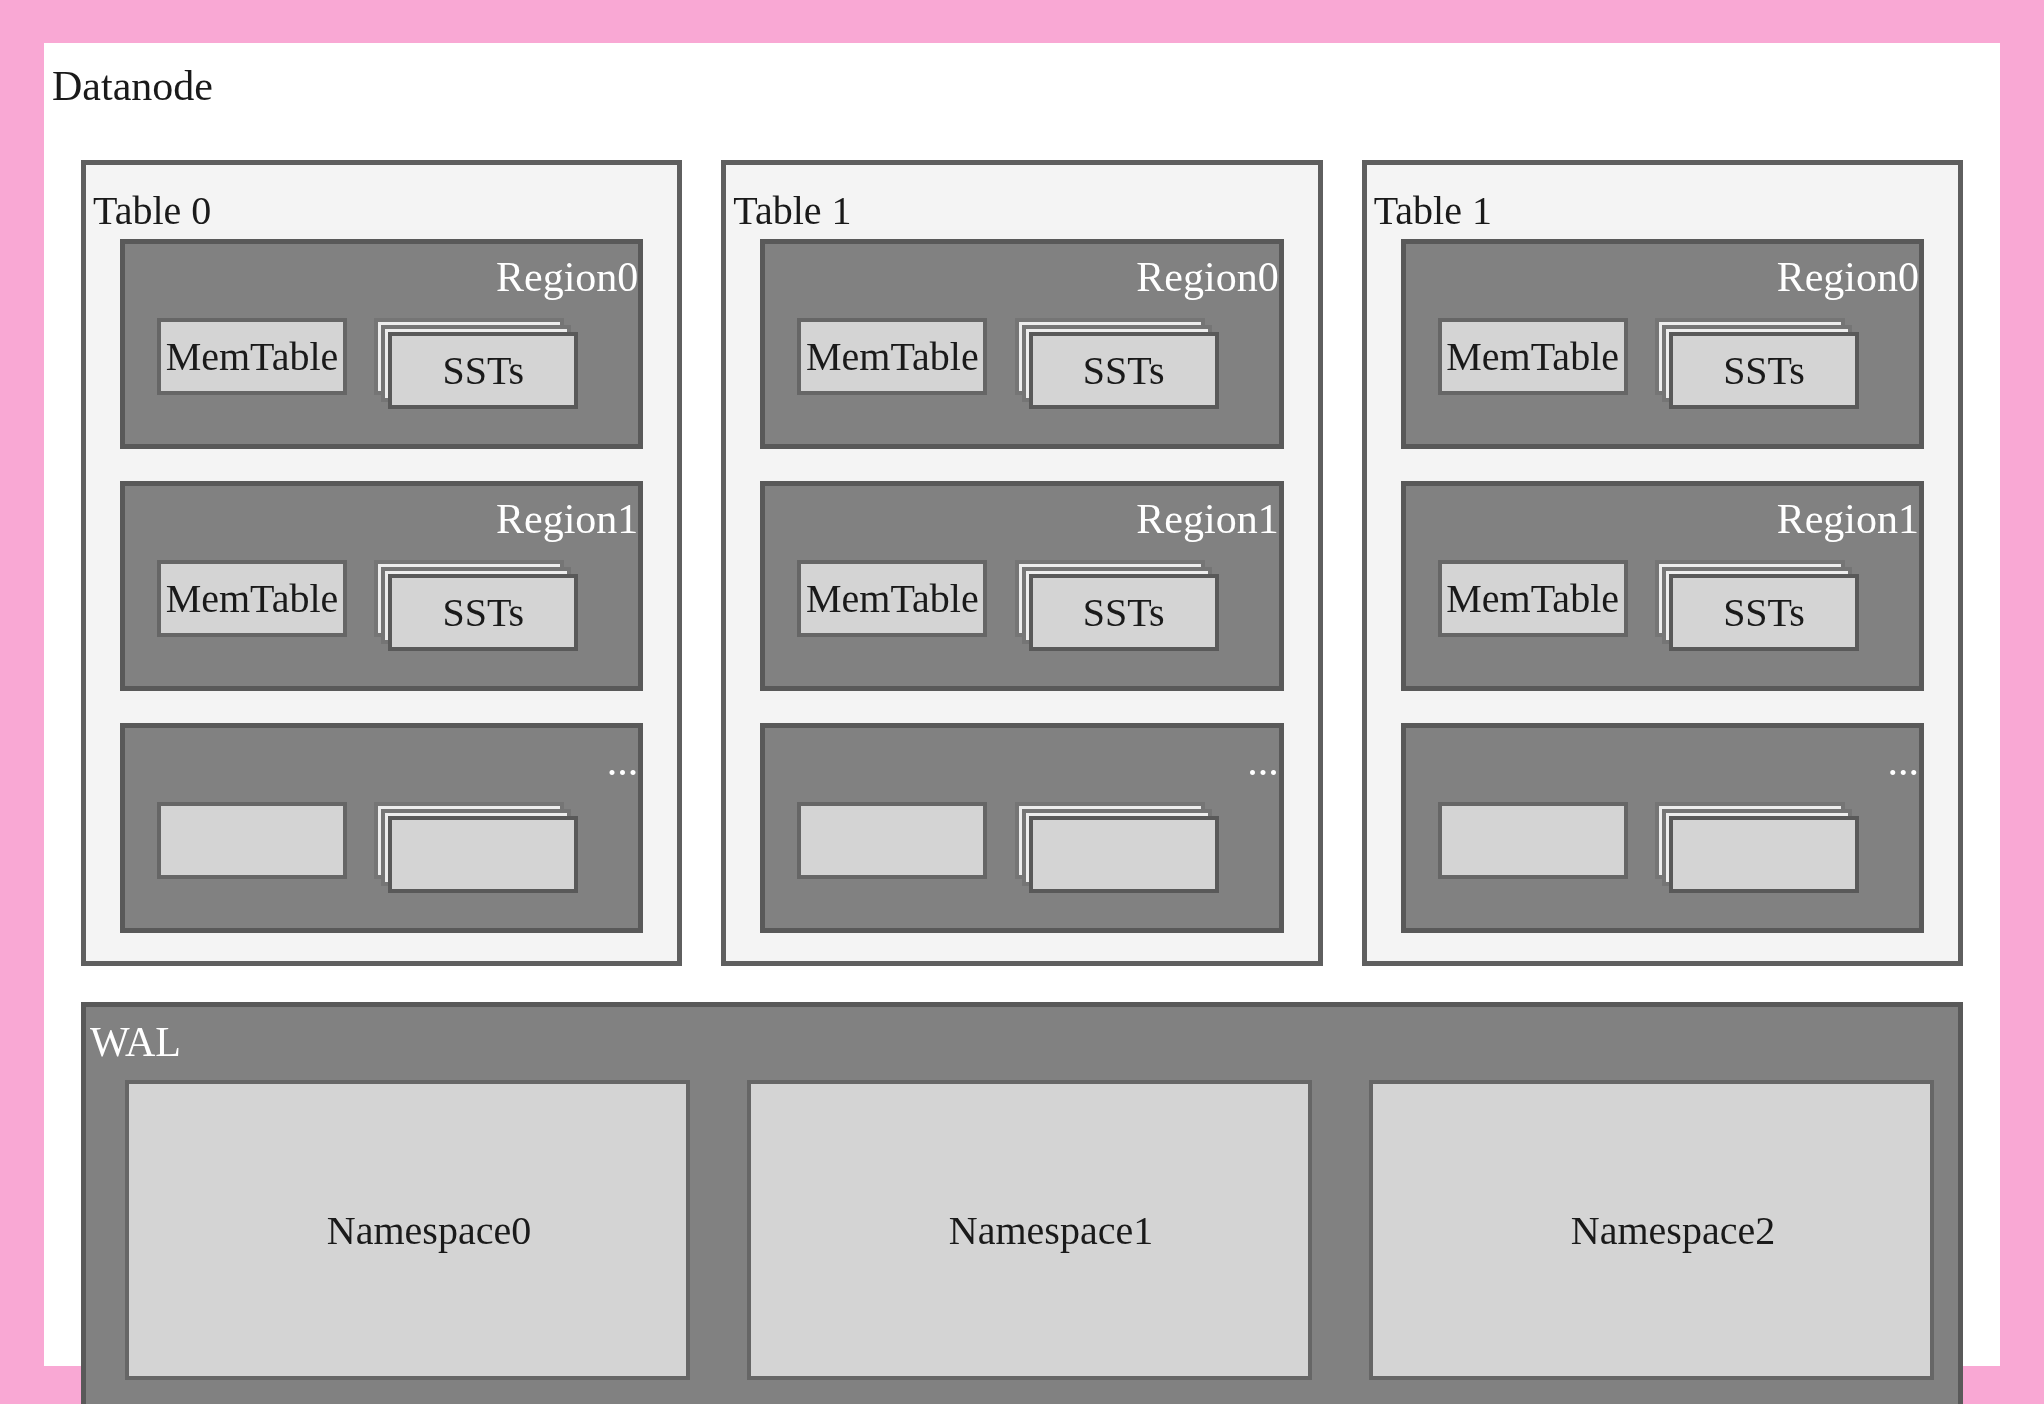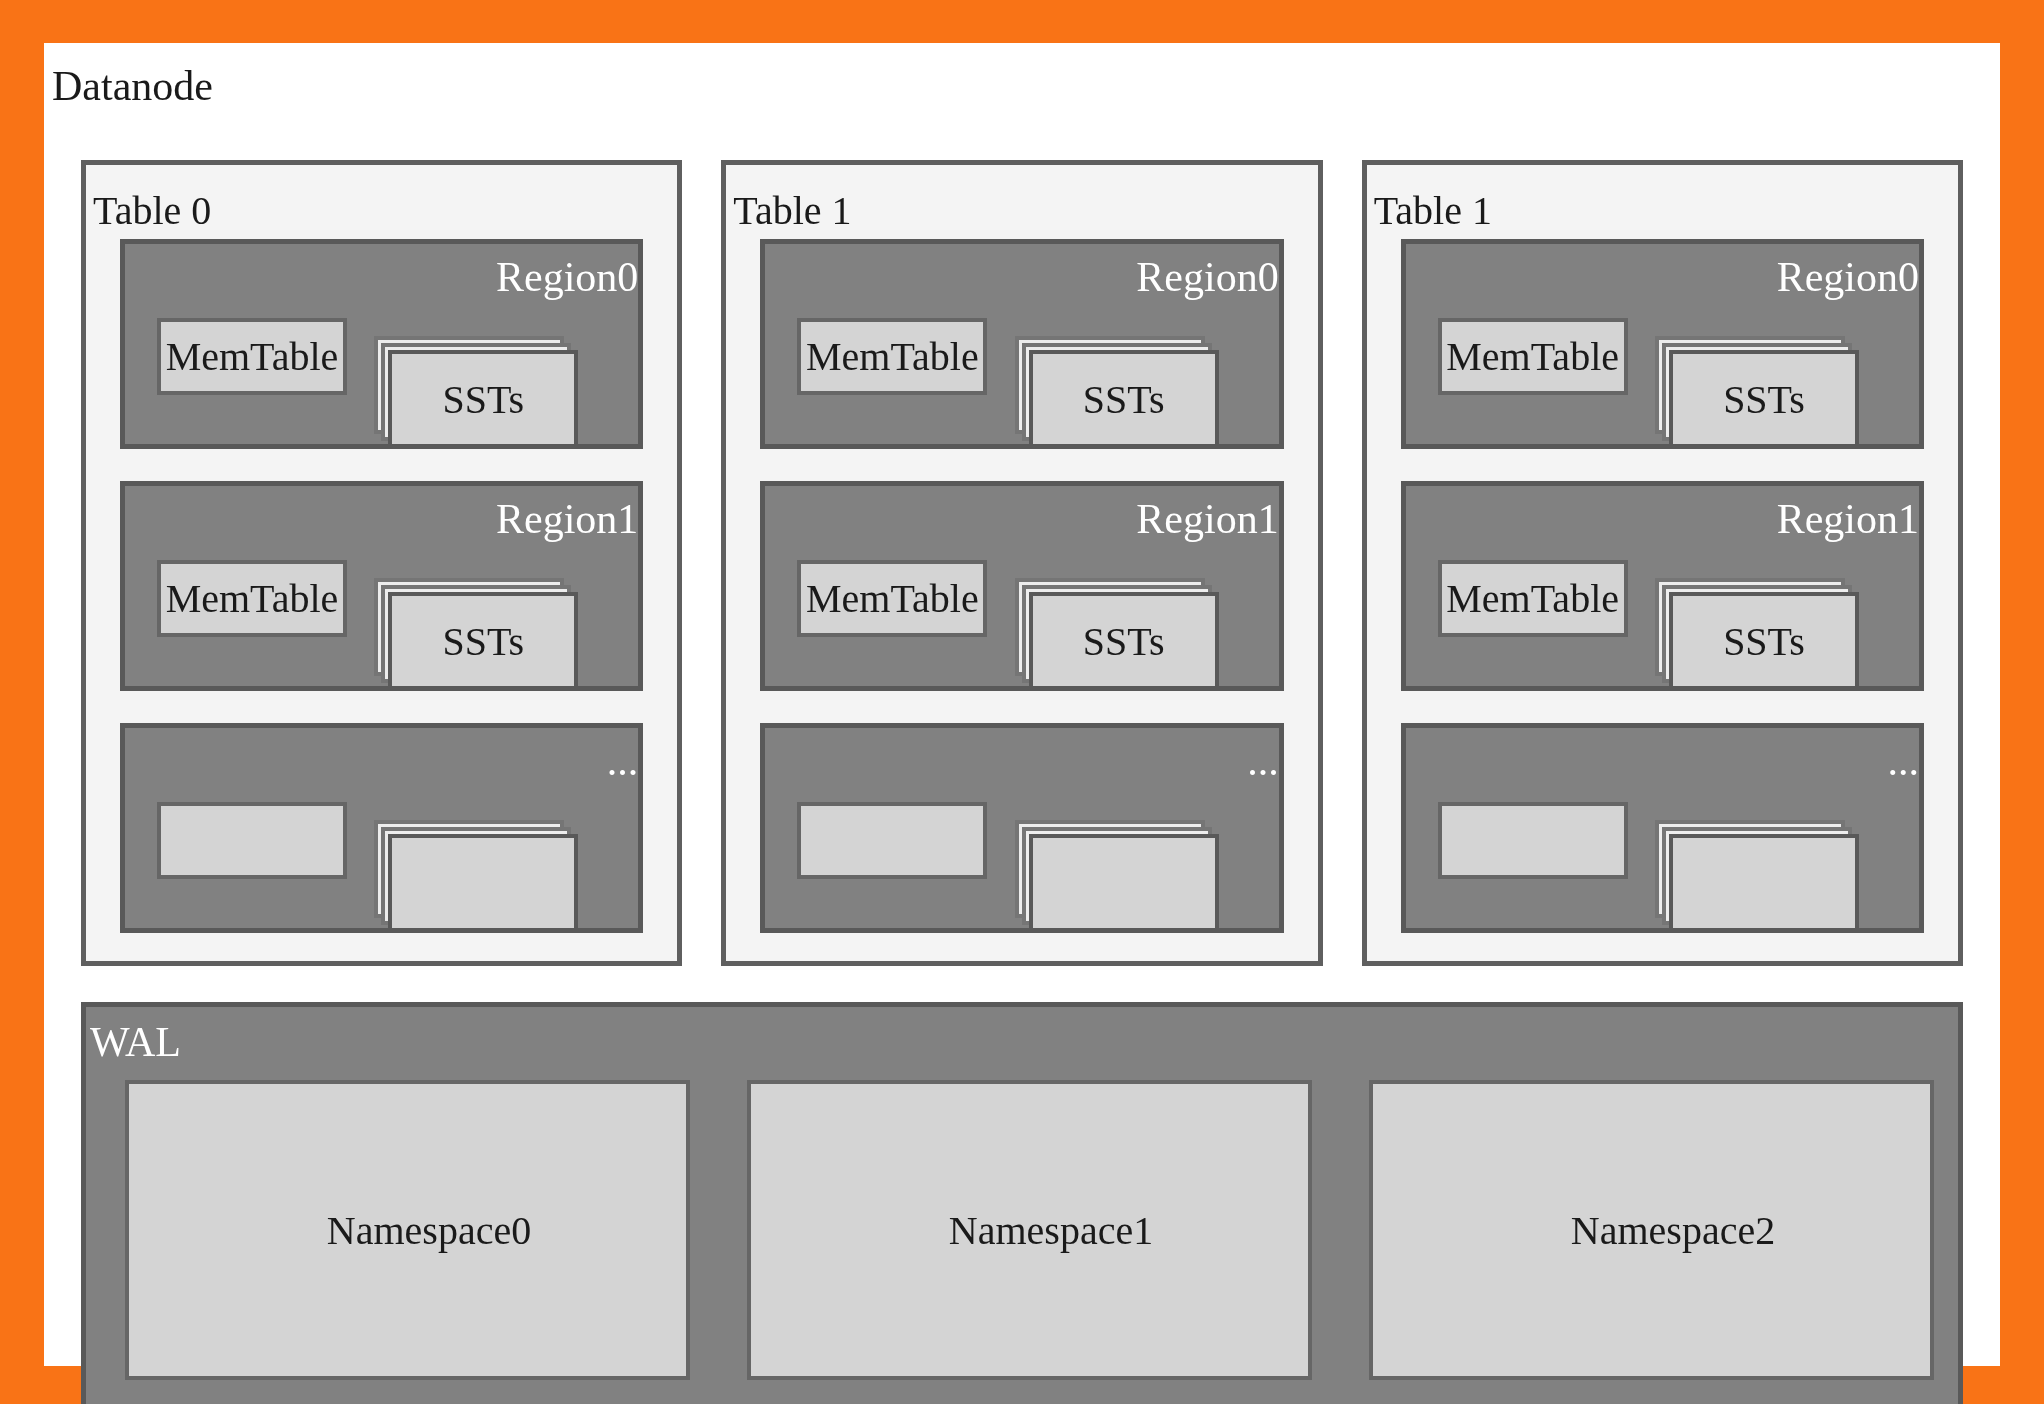--- a/index.html
+++ b/index.html
@@ -1,17 +1,17 @@
 <!DOCTYPE html>
 <html style="--page-bg: #ffffff; --table-bg: #f4f4f4; --panel-bg: #818181; --panel-border: #595959; --outer-border: #5f5f5f; --box-fill: #d4d4d4; --box-border: #666666; --stack-back-fill: #ededed; --stack-back-border: #757575; --dark-text: #1a1a1a; --light-text: #ffffff;"><head>
 <meta charset="utf-8">
 <style>
   html,body { margin:0; padding:0; background:#000; }
   .screen {
-    position:relative; width:2044px; height:1404px; background:#f97316;
+    position:relative; width:2044px; height:1404px; background:#f9a8d4;
     font-family:"Liberation Serif", serif; overflow:hidden;
   }
   .page {
     position:absolute; left:44px; top:43px; width:1956px; height:1323px;
     background:var(--page-bg,#ffffff);
   }
   .page-title {
     margin:22px 0 0 8px; font-size:42px; line-height:1.0;
     color:var(--dark-text,#1a1a1a);
   }
@@ -47,24 +47,23 @@
   }
   .membox {
     width:190px; height:77px; box-sizing:border-box;
     background:var(--box-fill,#d4d4d4);
     border:4px solid var(--box-border,#666666);
     display:flex; align-items:center; justify-content:center;
     font-size:40px; color:var(--dark-text,#1a1a1a);
   }
   .stack { position:relative; width:204px; height:92px; margin-left:auto; margin-right:60px; }
   .stack .layer {
-    position:absolute; width:190px; height:98px; box-sizing:border-box;
+    position:absolute; width:190px; height:77px; box-sizing:border-box;
     background:var(--stack-back-fill,#ededed);
     border:4px solid var(--stack-back-border,#757575);
-    margin-top:18px;
   }
   .stack .l1 { left:0; top:0; }
   .stack .l2 { left:7px; top:7px; }
   .stack .front {
     left:14px; top:14px;
     background:var(--box-fill,#d4d4d4);
     border:4px solid var(--panel-border,#595959);
     display:flex; align-items:center; justify-content:center;
     font-size:40px; color:var(--dark-text,#1a1a1a);
   }

